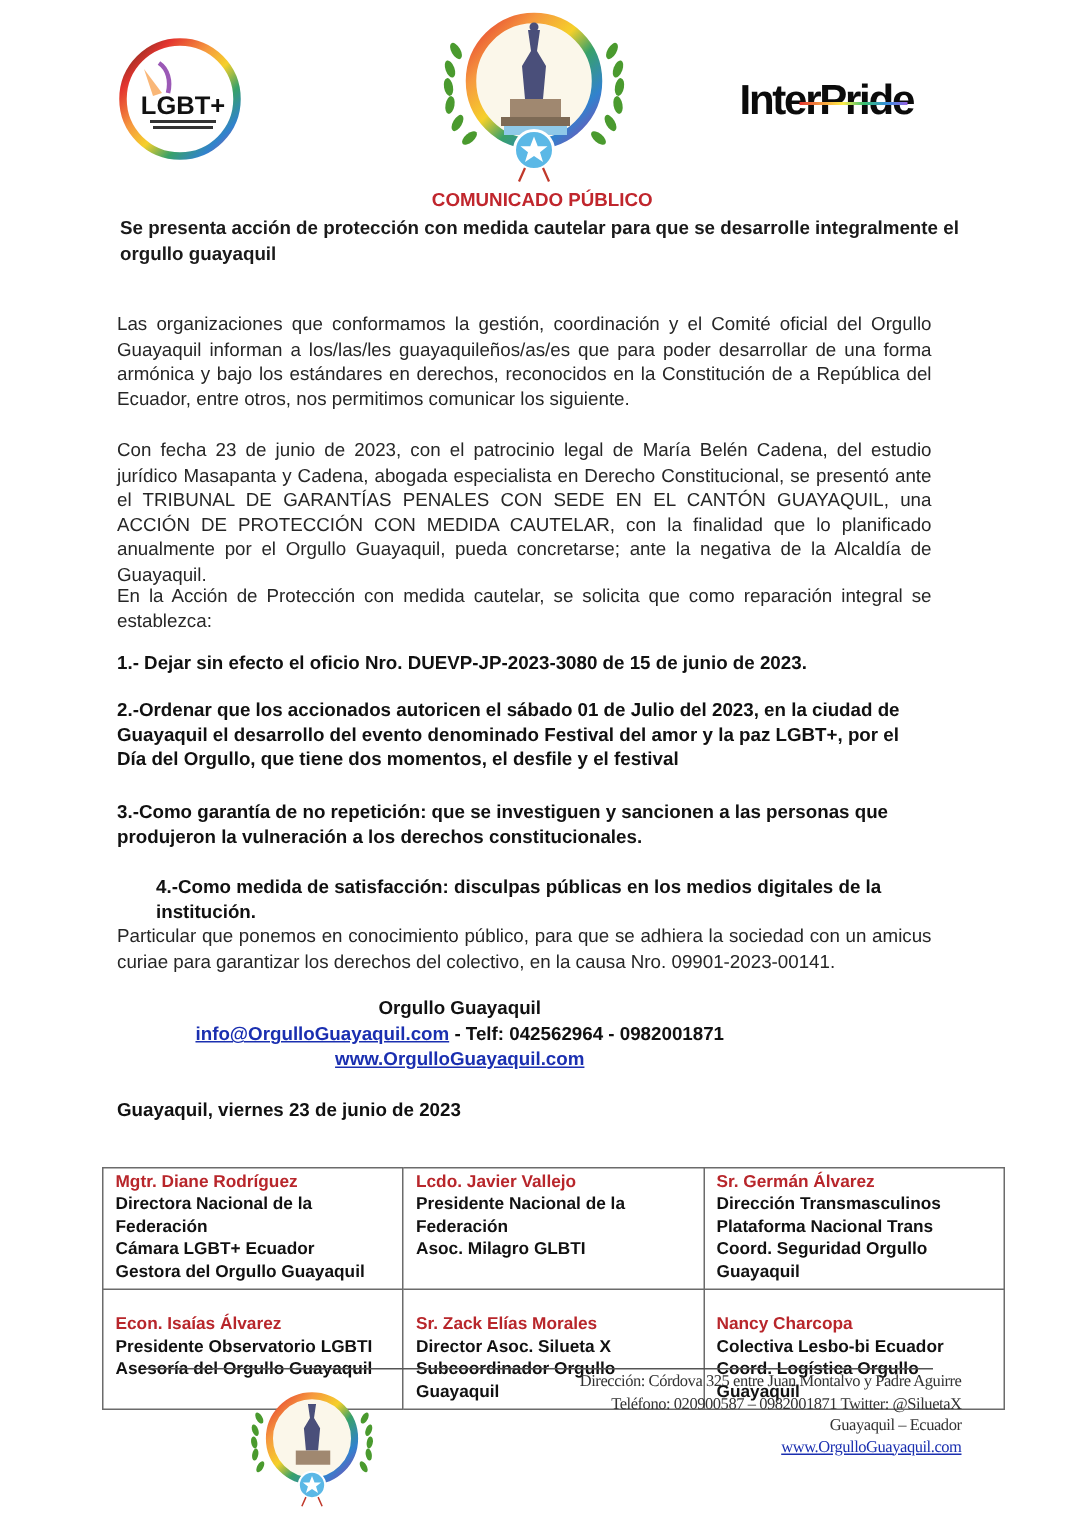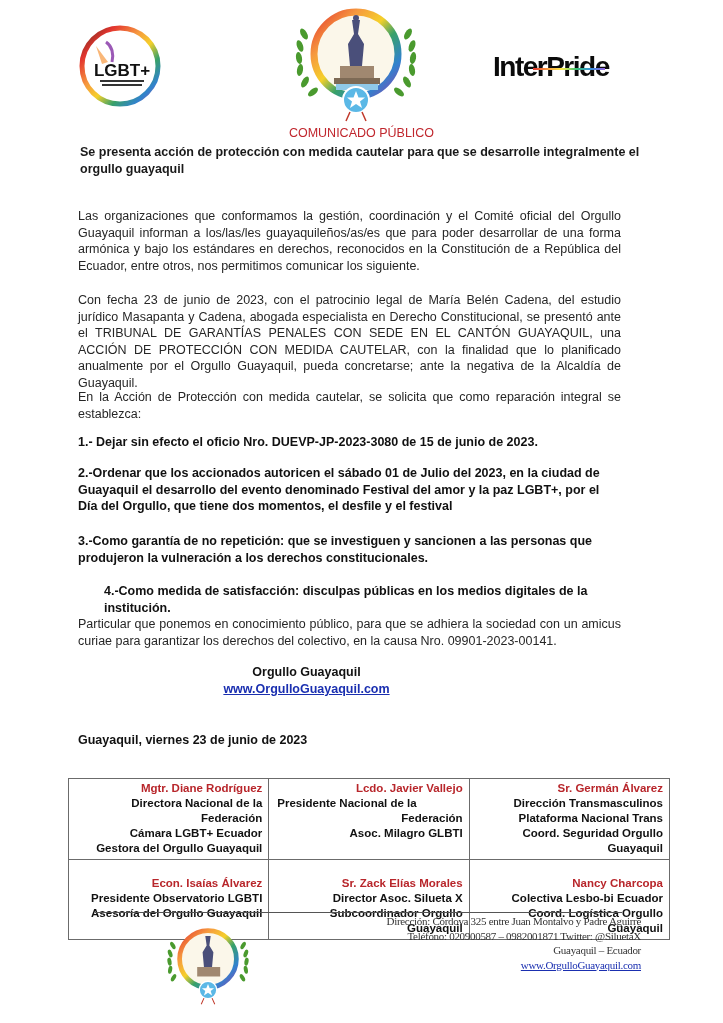--- a/index.html
+++ b/index.html
@@ -17,21 +17,21 @@
     font-family: "Liberation Sans", sans-serif; font-weight: 700; font-size: 28px;
     letter-spacing: -1.5px; color: #0b0b0b; line-height: 26px; position: relative;
   }
   .interpride-text .stripe {
     position: absolute; left: 40px; top: 14px; width: 72px; height: 2px;
     background: linear-gradient(90deg, #e3342f, #f6993f, #ffed4a, #38c172, #3490dc, #9561e2);
   }
 
   .title {
     left: 0; width: 723px; top: 126px; text-align: center;
-    color: #c0262d; font-weight: 400; font-size: 12.5px;
+    color: #c0262d; font-weight: 700; font-size: 12.5px;
   }
   .subtitle {
     left: 80px; width: 563px; top: 144px; 
     font-weight: 700; font-size: 12.5px; line-height: 17px;
   }
   .para {
     left: 78px; width: 543px; font-size: 12.5px; line-height: 16.5px;
     text-align: justify; color: #262626;
   }
   .para.bold { font-weight: 700; color: #111; text-align: left; }
@@ -46,21 +46,21 @@
 
   .contact {
     left: 0; width: 613px; top: 664px; text-align: center; font-weight: 700;
     font-size: 12.5px; line-height: 17px; color: #111;
   }
   .contact a { color: #1a2fb0; text-decoration: underline; }
   .dateline { left: 78px; top: 733px; font-weight: 700; font-size: 12.5px; color: #111; }
 
   table.sig {
     position: absolute; left: 68px; top: 778px; width: 602px;
-    border-collapse: collapse; font-size: 11.5px; font-weight: 700; color: #111; text-align: right;
+    border-collapse: collapse; font-size: 11.5px; font-weight: 700; color: #111;
   }
   table.sig td {
     border: 1px solid #6b6b6b; vertical-align: top; padding: 2px 6px 3px 8px;
     width: 33.33%; line-height: 15px;
   }
   table.sig tr.r2 td { padding-top: 16px; }
   .sig-name { color: #b8262b; }
   .justify-line { display: flex; justify-content: space-between; }
 
   .footer-rule { left: 95px; top: 912px; width: 527px; height: 1px; background: #555; }
@@ -151,20 +151,23 @@
 
 <div class="abs para bold i1">1.- Dejar sin efecto el oficio Nro. DUEVP-JP-2023-3080 de 15 de junio de 2023.</div>
 <div class="abs para bold i2">2.-Ordenar que los accionados autoricen el sábado 01 de Julio del 2023, en la ciudad de Guayaquil el desarrollo del evento denominado Festival del amor y la paz LGBT+, por el Día del Orgullo, que tiene dos momentos, el desfile y el festival</div>
 <div class="abs para bold i3">3.-Como garantía de no repetición: que se investiguen y sancionen a las personas que produjeron la vulneración a los derechos constitucionales.</div>
 <div class="abs para bold i4">4.-Como medida de satisfacción: disculpas públicas en los medios digitales de la institución.</div>
 
 <div class="abs para p4">Particular que ponemos en conocimiento público, para que se adhiera la sociedad con un amicus curiae para garantizar los derechos del colectivo, en la causa Nro. 09901-2023-00141.</div>
 
 <div class="abs contact">
   <div>Orgullo Guayaquil</div>
+  <div>
+    <a href="#">info@OrgulloGuayaquil.com</a><span> - Telf: 042562964 - 0982001871</span>
+  </div>
   <div><a href="#">www.OrgulloGuayaquil.com</a></div>
 </div>
 
 <div class="abs dateline">Guayaquil, viernes 23 de junio de 2023</div>
 
 <table class="sig">
   <tbody>
       <tr>
     <td>
       <div class="sig-name">Mgtr. Diane Rodríguez</div>

